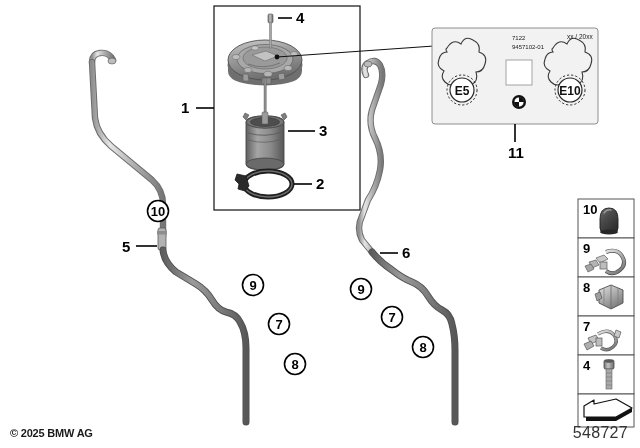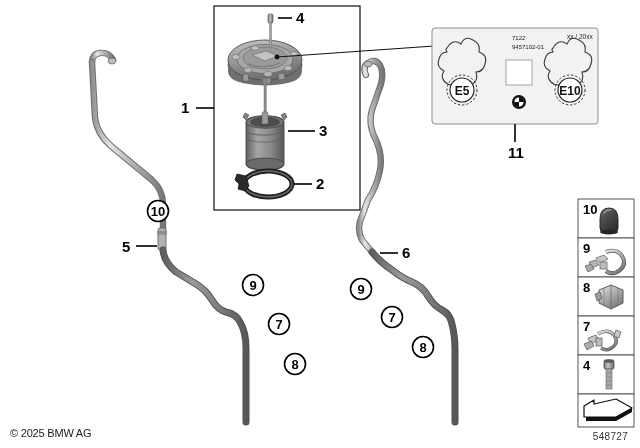--- a/index.html
+++ b/index.html
@@ -62,30 +62,30 @@
     font-family: "Liberation Sans", sans-serif;
     font-weight: bold;
     font-size: 12px;
     fill: #111111;
   }
   .footer-text {
     position: absolute;
     left: 10px;
     bottom: 9px;
     font-size: 11px;
-    font-weight: normal;
+    font-weight: bold;
     color: #1a1a1a;
     letter-spacing: -0.2px;
     white-space: nowrap;
   }
   .diagram-id {
     position: absolute;
     right: 12px;
     bottom: 6px;
-    font-size: 10px;
+    font-size: 16px;
     color: #333333;
     letter-spacing: 0.3px;
   }
   .leader { stroke: #000; stroke-width: 1.6; fill: none; }
   .thinleader { stroke: #111; stroke-width: 1.1; fill: none; }
   .boxline { stroke: #222; stroke-width: 1.3; fill: none; }
   .circ { fill: #ffffff; stroke: #000; stroke-width: 1.6; }
 </style>
 </head>
 <body>

